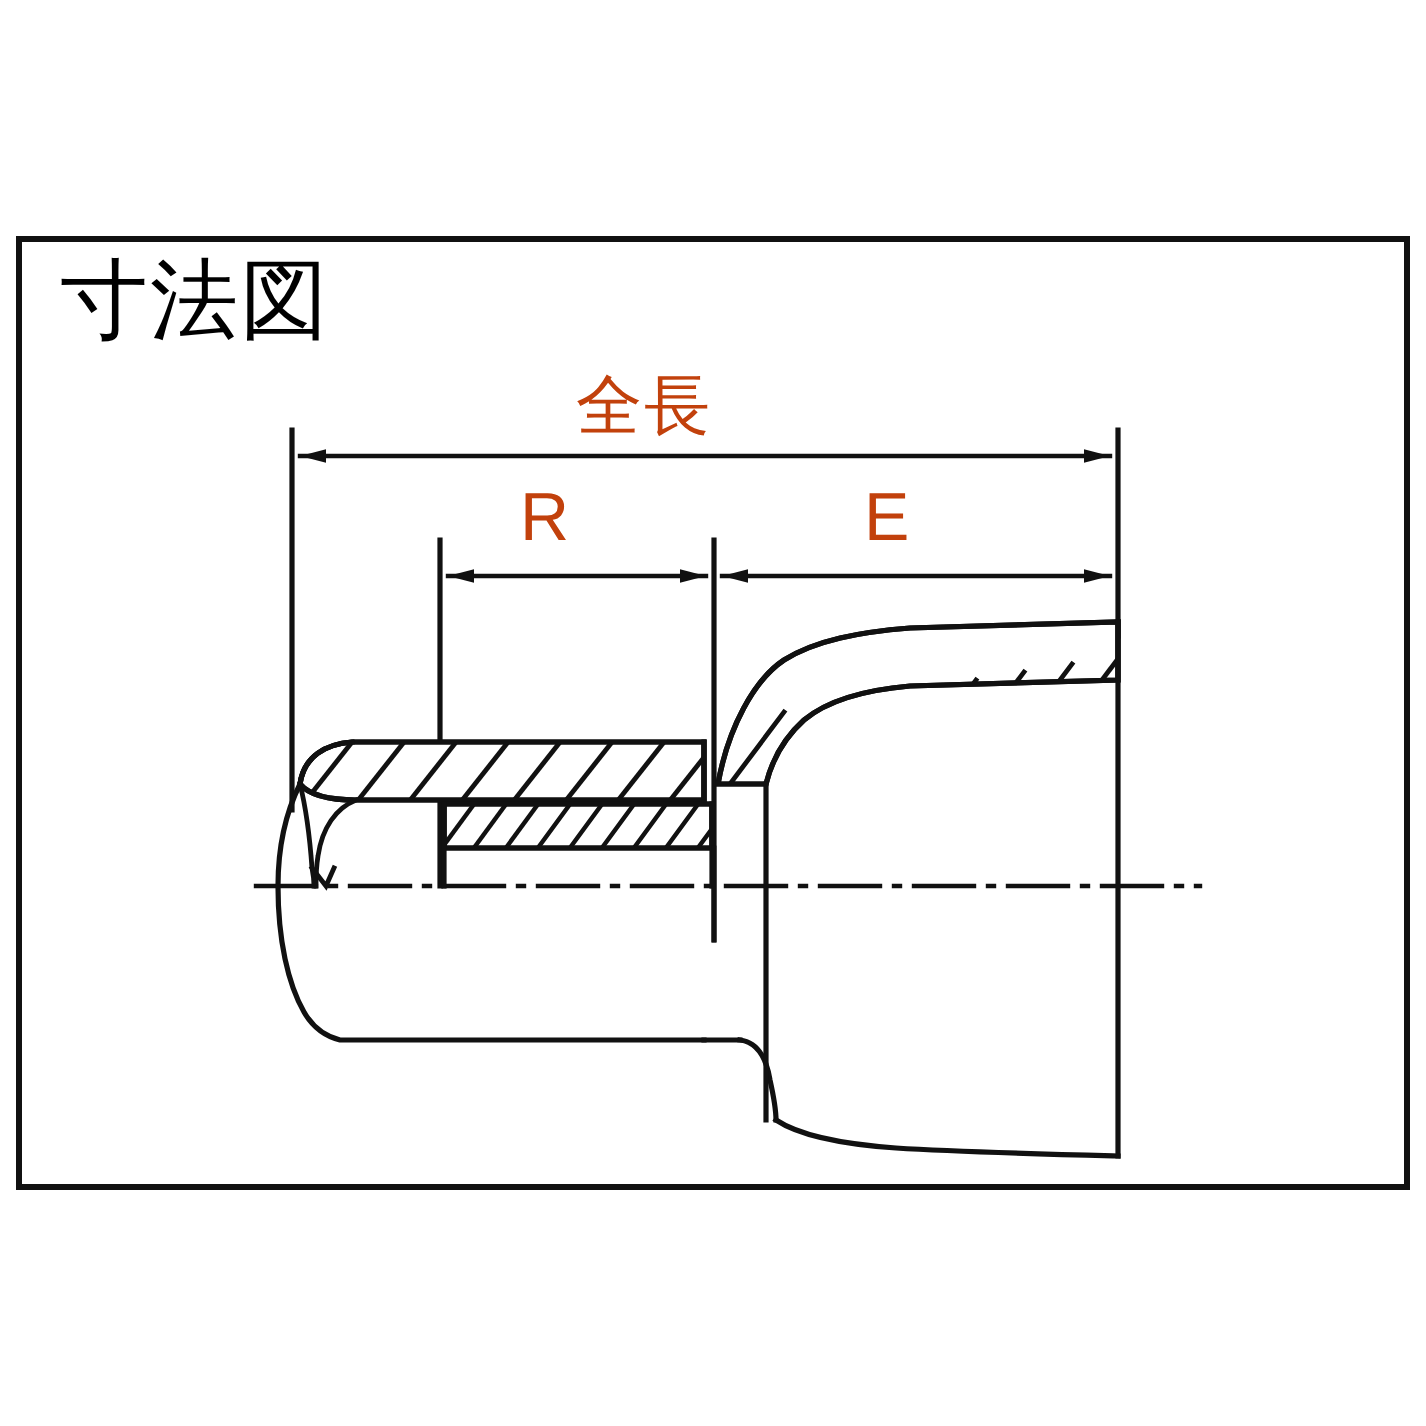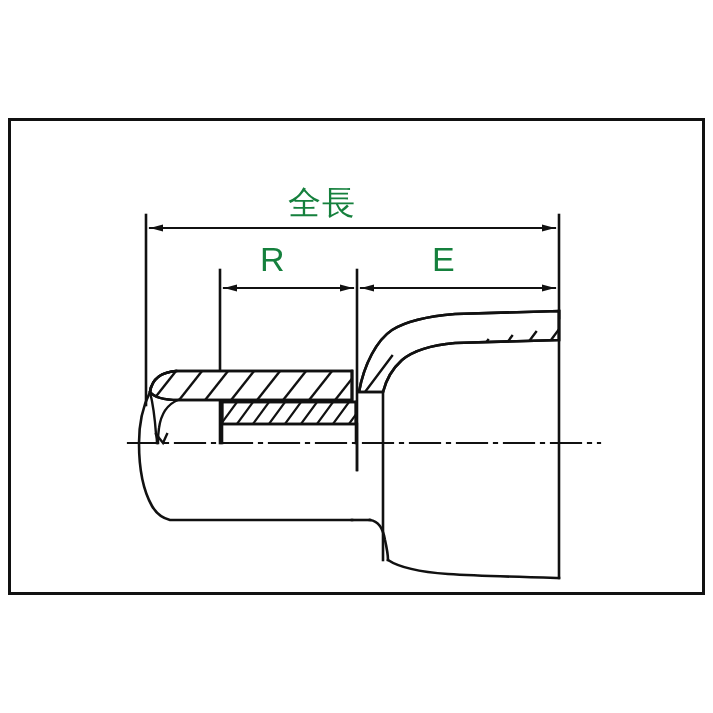--- a/index.html
+++ b/index.html
@@ -42,21 +42,21 @@
     top: 128px;
     font-size: 44px;
     line-height: 1.05;
     color: #000000;
     letter-spacing: 1px;
     font-family: "DejaVu Sans", "Liberation Sans", sans-serif;
     white-space: nowrap;
   }
   .dim-label {
     position: absolute;
-    color: #15803d;
+    color: #c2410c;
     white-space: nowrap;
     text-align: right;
     font-family: "DejaVu Sans", "Liberation Sans", sans-serif;
   }
   #label-total {
     left: 288px;
     top: 181px;
     font-size: 33px;
     letter-spacing: 1px;
   }
@@ -73,20 +73,21 @@
     font-family: "Liberation Sans", "DejaVu Sans", sans-serif;
   }
 </style>
 </head>
 <body>
 
 <div id="page">
 
   <div id="frame"></div>
 
+  <div class="title-text">寸法図</div>
 
   <div class="dim-label" id="label-total">全長</div>
   <div class="dim-label" id="label-r">R</div>
   <div class="dim-label" id="label-e">E</div>
 
   <svg id="drawing-svg" viewBox="0 0 713 713" xmlns="http://www.w3.org/2000/svg">
     <defs>
       <marker id="arrL" markerWidth="14" markerHeight="10" refX="1" refY="5" orient="auto" markerUnits="userSpaceOnUse">
         <path d="M1,5 L14,1.6 L14,8.4 Z" fill="#111111"></path>
       </marker>

